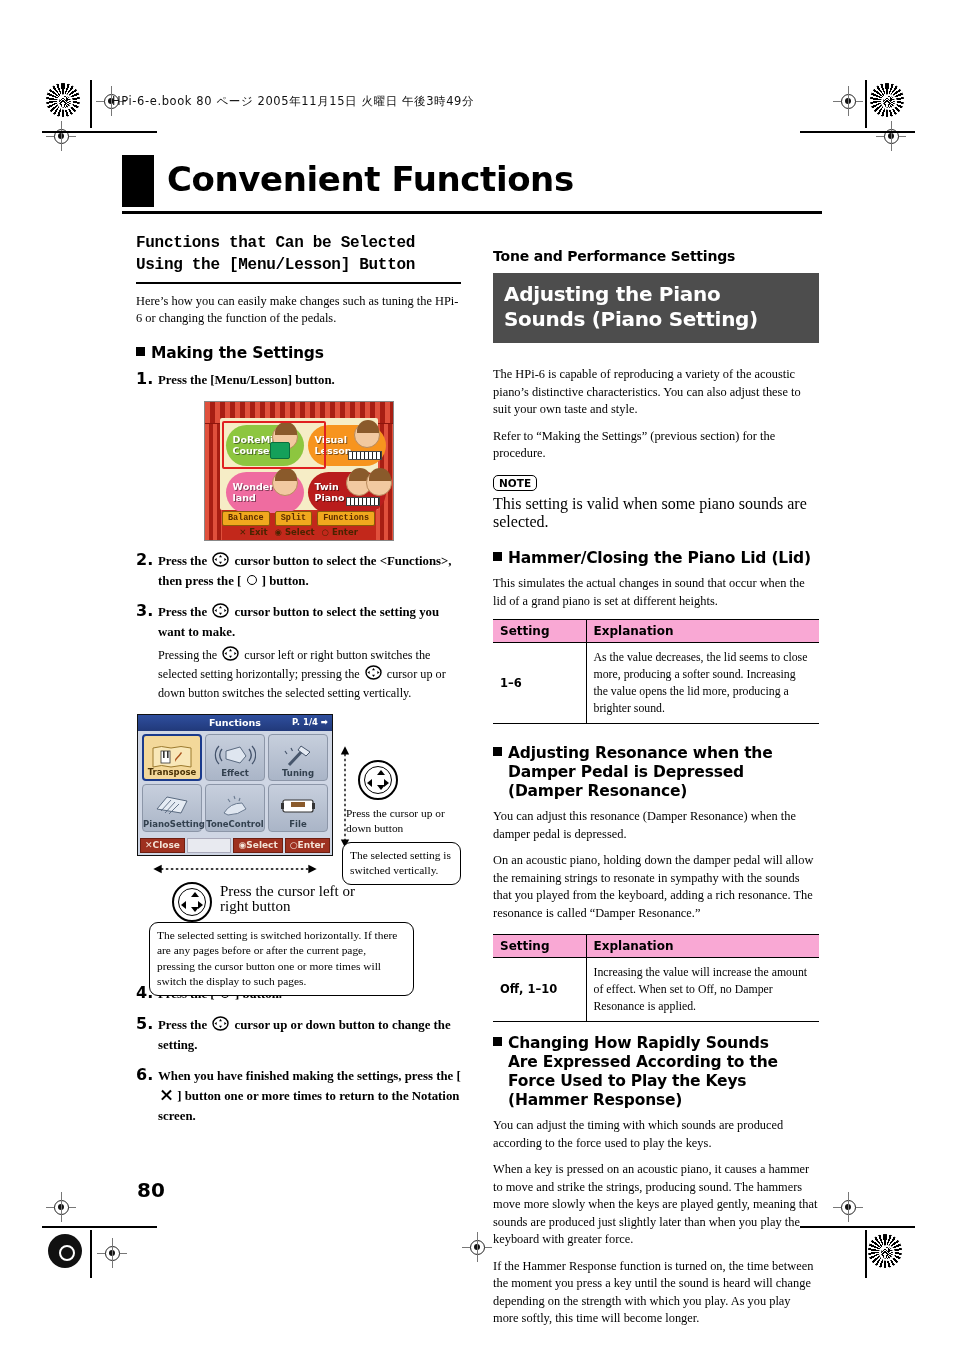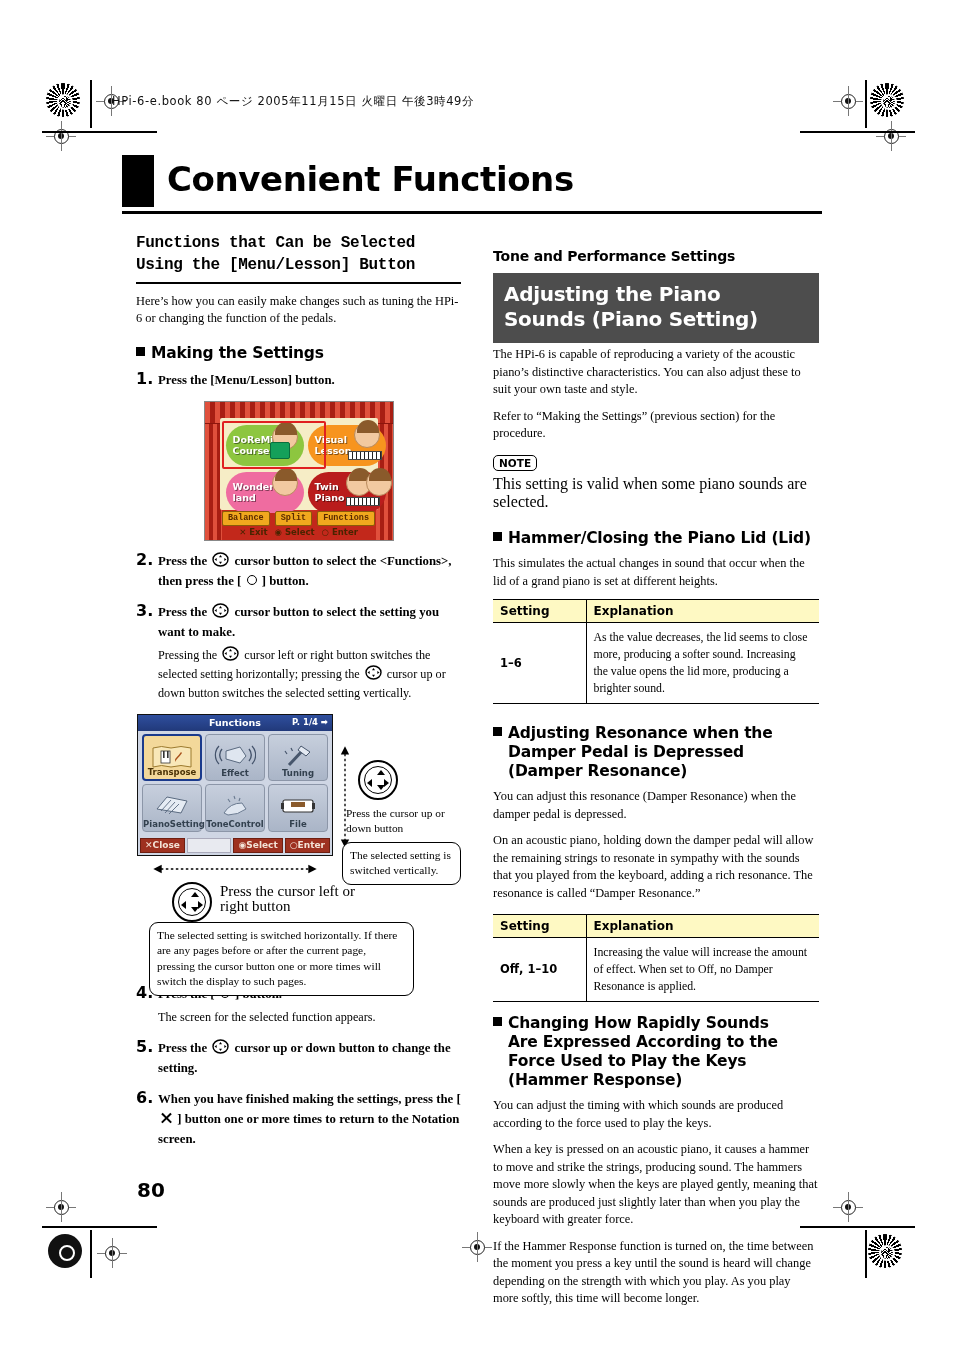--- a/index.html
+++ b/index.html
@@ -278,34 +278,34 @@
     font-family:"DejaVu Sans", sans-serif; font-weight:bold; font-size:10.5px;
     padding:1px 5px 1.5px 5px; line-height:12px; margin-bottom:3px;
   }
 
   
   .kicker {
     font-family:"DejaVu Sans", sans-serif; font-weight:bold; font-size:14px;
     margin:0 0 9px 0; letter-spacing:-0.2px;
   }
   .banner {
-    background:#4d4d4d; color:#fff; padding:9px 11px 11px 11px; margin-bottom:3px;
+    background:#4d4d4d; color:#fff; padding:9px 11px 11px 11px; margin-bottom:23px;
   }
   .banner h2 {
     margin:0; font-family:"DejaVu Sans", sans-serif; font-weight:bold;
     font-size:20px; line-height:25px; letter-spacing:-0.3px;
   }
 
   
   table.settings {
     width:100%; border-collapse:collapse; margin:6px 0 4px 0;
     font-family:"Liberation Serif", serif;
   }
   table.settings thead th {
-    background:#fef9c3; font-family:"DejaVu Sans", sans-serif; font-weight:bold;
+    background:#f9a8d4; font-family:"DejaVu Sans", sans-serif; font-weight:bold;
     font-size:12px; text-align:left; padding:4px 7px;
     border-top:1.8px solid #000; border-bottom:1.2px solid #000;
   }
   table.settings thead th.c1 { width:93px; border-right:1px solid #000; }
   table.settings tbody td {
     font-size:11.8px; line-height:17px; padding:6px 7px;
     border-bottom:1.8px solid #000; vertical-align:middle;
   }
   table.settings tbody td.c1 {
     font-family:"DejaVu Sans", sans-serif; font-weight:bold; font-size:11.5px;
@@ -583,21 +583,20 @@
       <span class="ar rt"></span>
     </div>
     <div style="position:absolute; left:84px; top:170px; width:135px; font-size:15px; line-height:15px;">Press the cursor left or right button</div>
     <div class="callout" style="position:absolute; left:13px; top:208px; width:265px;">The selected setting is switched horizontally. If there are any pages before or after the current page, pressing the cursor button one or more times will switch the display to such pages.</div>
   </div>
 
   <div class="step" style="margin-top:10px;">
     <div class="num">4.</div>
     <div class="txt">
       <span>Press the [ </span><span class="gl-circle"></span><span> ] button.</span>
-      <span class="note">The screen for the selected function appears.</span>
     </div>
   </div>
 
   <div class="step">
     <div class="num">5.</div>
     <div class="txt">
       <span>Press the </span><span class="gl-cursor"><svg width="17" height="15" viewBox="0 0 17 15">
             <ellipse cx="8.5" cy="7.5" rx="7.5" ry="6.5" fill="none" stroke="#000" stroke-width="1.4"></ellipse>
             <polygon points="8.5,3 10,5.2 7,5.2" fill="#000"></polygon>
             <polygon points="8.5,12 10,9.8 7,9.8" fill="#000"></polygon>

